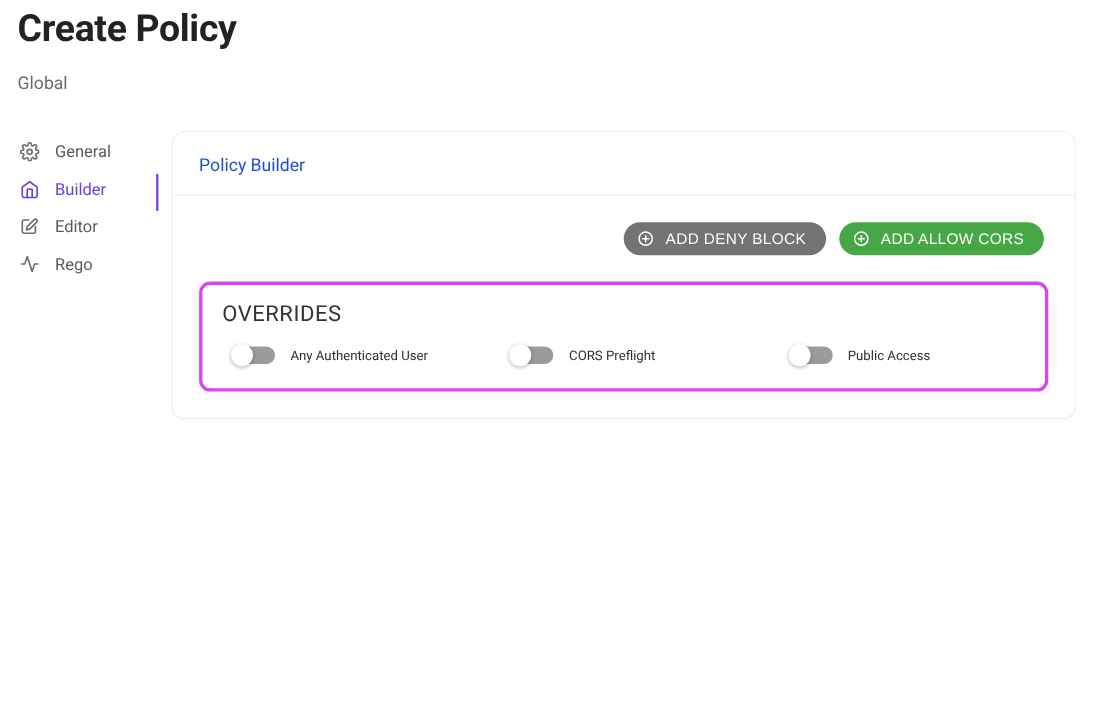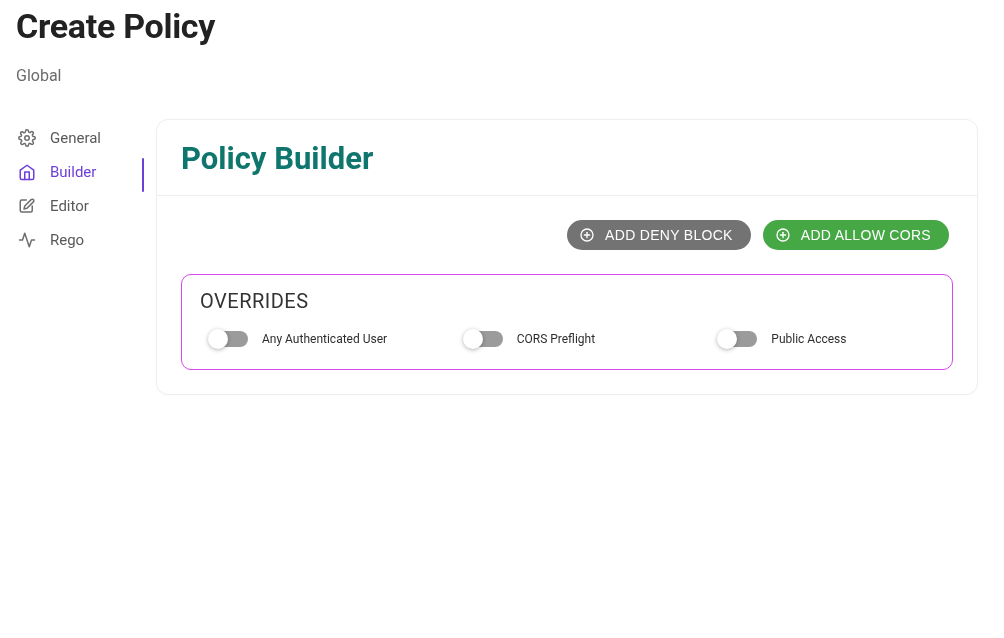--- a/index.html
+++ b/index.html
@@ -83,23 +83,23 @@
       border-radius: 12px;
       margin-right: 10px;
       box-shadow: 0 1px 2px rgba(0,0,0,0.02);
       overflow: hidden;
     }
     .card-header {
       padding: 20px 24px 18px 24px;
       border-bottom: 1px solid #eeeeee;
     }
     .card-header-title {
-      font-size: 31px;
-      font-weight: 700;
-      color: #0f766e;
+      font-size: 16px;
+      font-weight: 400;
+      color: #1d4ed8;
     }
     .card-body {
       padding: 24px 24px 24px 24px;
     }
     .action-row {
       display: flex;
       justify-content: flex-end;
       gap: 12px;
       margin-bottom: 24px;
       padding-right: 4px;
@@ -125,21 +125,21 @@
       align-items: center;
       justify-content: center;
     }
     .pill-btn.deny {
       background: #737373;
     }
     .pill-btn.allow {
       background: #45a845;
     }
     .overrides-panel {
-      border: 1px solid #d946ef;
+      border: 3px solid #d946ef;
       border-radius: 10px;
       padding: 14px 18px 22px 18px;
     }
     .overrides-title {
       font-size: 20px;
       font-weight: 400;
       letter-spacing: 0.5px;
       color: #333;
       margin-bottom: 18px;
     }

